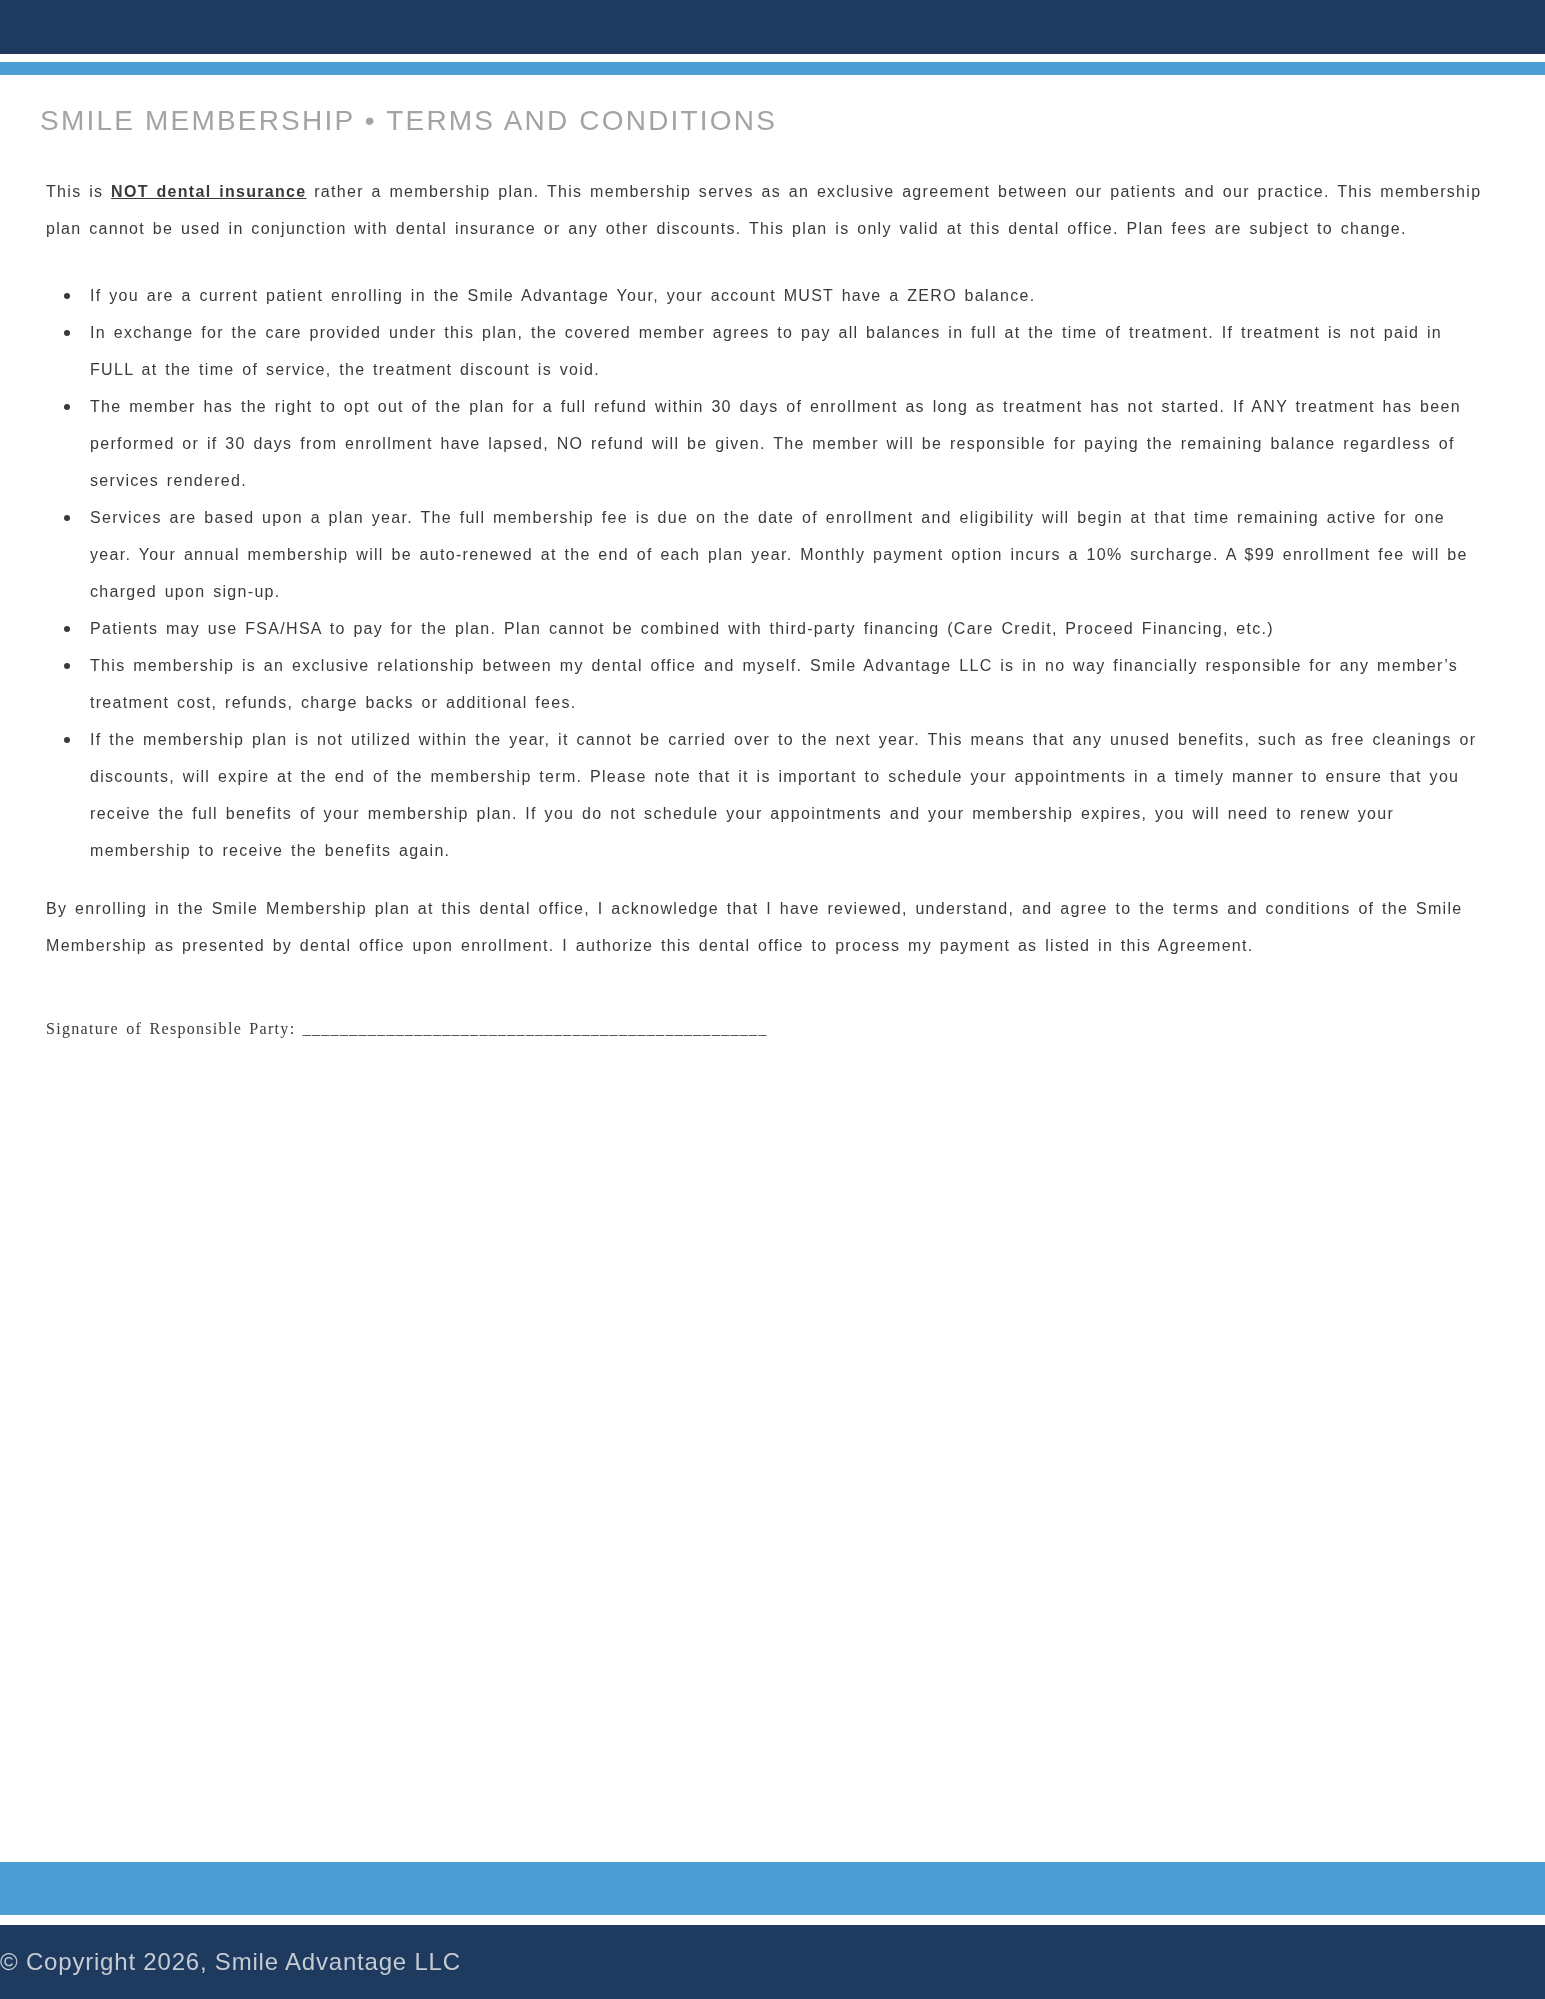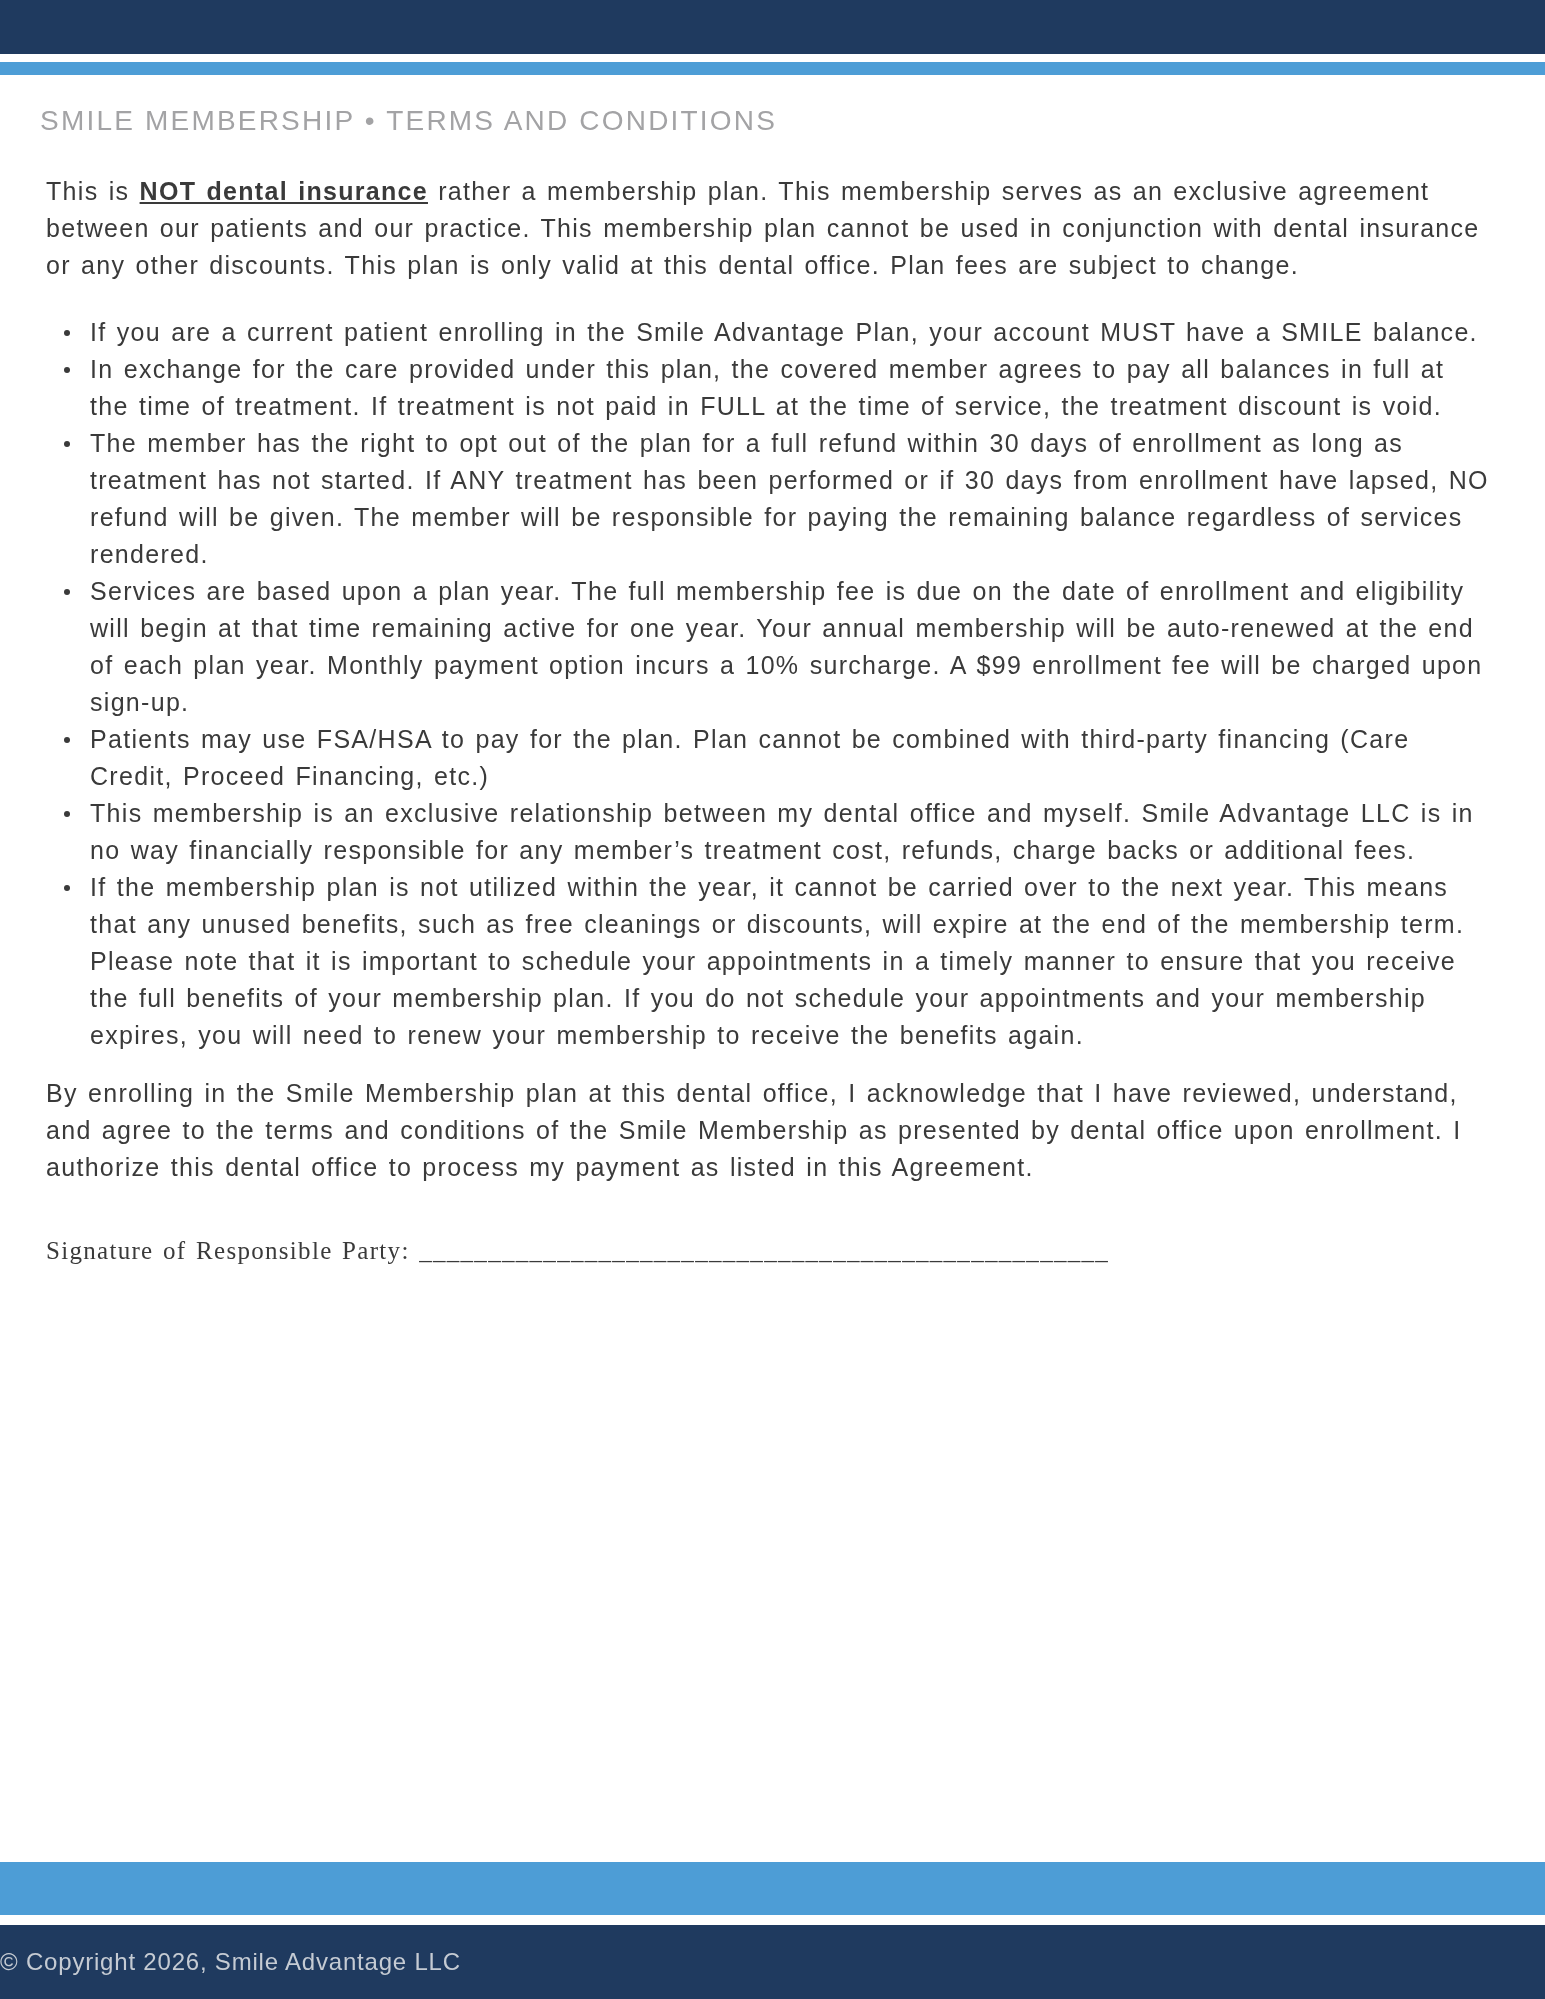--- a/index.html
+++ b/index.html
@@ -25,21 +25,21 @@
   .doc-title{
     margin:30px 40px 0 40px;
     font-size:28px;
     font-weight:400;
     letter-spacing:2.2px;
     color:var(--title-gray);
     white-space:nowrap;
   }
   .content{
     margin:0 52px 0 46px;
-    font-size:25px;
+    font-size:16px;
     line-height:37px;
     letter-spacing:1.3px;
     word-spacing:2px;
   }
   .intro{margin:36px 0 0 0;}
   .intro .emph{font-weight:700;text-decoration:underline;}
   ul.terms{
     list-style:none;
     margin:30px 0 0 0;
     padding:0 0 0 44px;
@@ -81,21 +81,21 @@
   <div class="band-navy-top"></div>
   <div class="band-blue-top"></div>
 
   <h1 class="doc-title">SMILE MEMBERSHIP • TERMS AND CONDITIONS</h1>
 
   <div class="content">
 
     <p class="intro"><span>This is </span><span class="emph">NOT dental insurance</span><span> rather a membership plan. This membership serves as an exclusive agreement between our patients and our practice. This membership plan cannot be used in conjunction with dental insurance or any other discounts. This plan is only valid at this dental office. Plan fees are subject to change.</span></p>
 
     <ul class="terms">
-      <li>If you are a current patient enrolling in the Smile Advantage Plan, your account MUST have a SMILE balance.</li>
+      <li>If you are a current patient enrolling in the Smile Advantage Your, your account MUST have a ZERO balance.</li>
       <li>In exchange for the care provided under this plan, the covered member agrees to pay all balances in full at the time of treatment. If treatment is not paid in FULL at the time of service, the treatment discount is void.</li>
       <li>The member has the right to opt out of the plan for a full refund within 30 days of enrollment as long as treatment has not started. If ANY treatment has been performed or if 30 days from enrollment have lapsed, NO refund will be given. The member will be responsible for paying the remaining balance regardless of services rendered.</li>
       <li>Services are based upon a plan year. The full membership fee is due on the date of enrollment and eligibility will begin at that time remaining active for one year. Your annual membership will be auto-renewed at the end of each plan year. Monthly payment option incurs a 10% surcharge. A $99 enrollment fee will be charged upon sign-up.</li>
       <li>Patients may use FSA/HSA to pay for the plan. Plan cannot be combined with third-party financing (Care Credit, Proceed Financing, etc.)</li>
       <li>This membership is an exclusive relationship between my dental office and myself. Smile Advantage LLC is in no way financially responsible for any member’s treatment cost, refunds, charge backs or additional fees.</li>
       <li>If the membership plan is not utilized within the year, it cannot be carried over to the next year. This means that any unused benefits, such as free cleanings or discounts, will expire at the end of the membership term. Please note that it is important to schedule your appointments in a timely manner to ensure that you receive the full benefits of your membership plan. If you do not schedule your appointments and your membership expires, you will need to renew your membership to receive the benefits again.</li>
     </ul>
 
     <p class="closing">By enrolling in the Smile Membership plan at this dental office, I acknowledge that I have reviewed, understand, and agree to the terms and conditions of the Smile Membership as presented by dental office upon enrollment. I authorize this dental office to process my payment as listed in this Agreement.</p>
 

